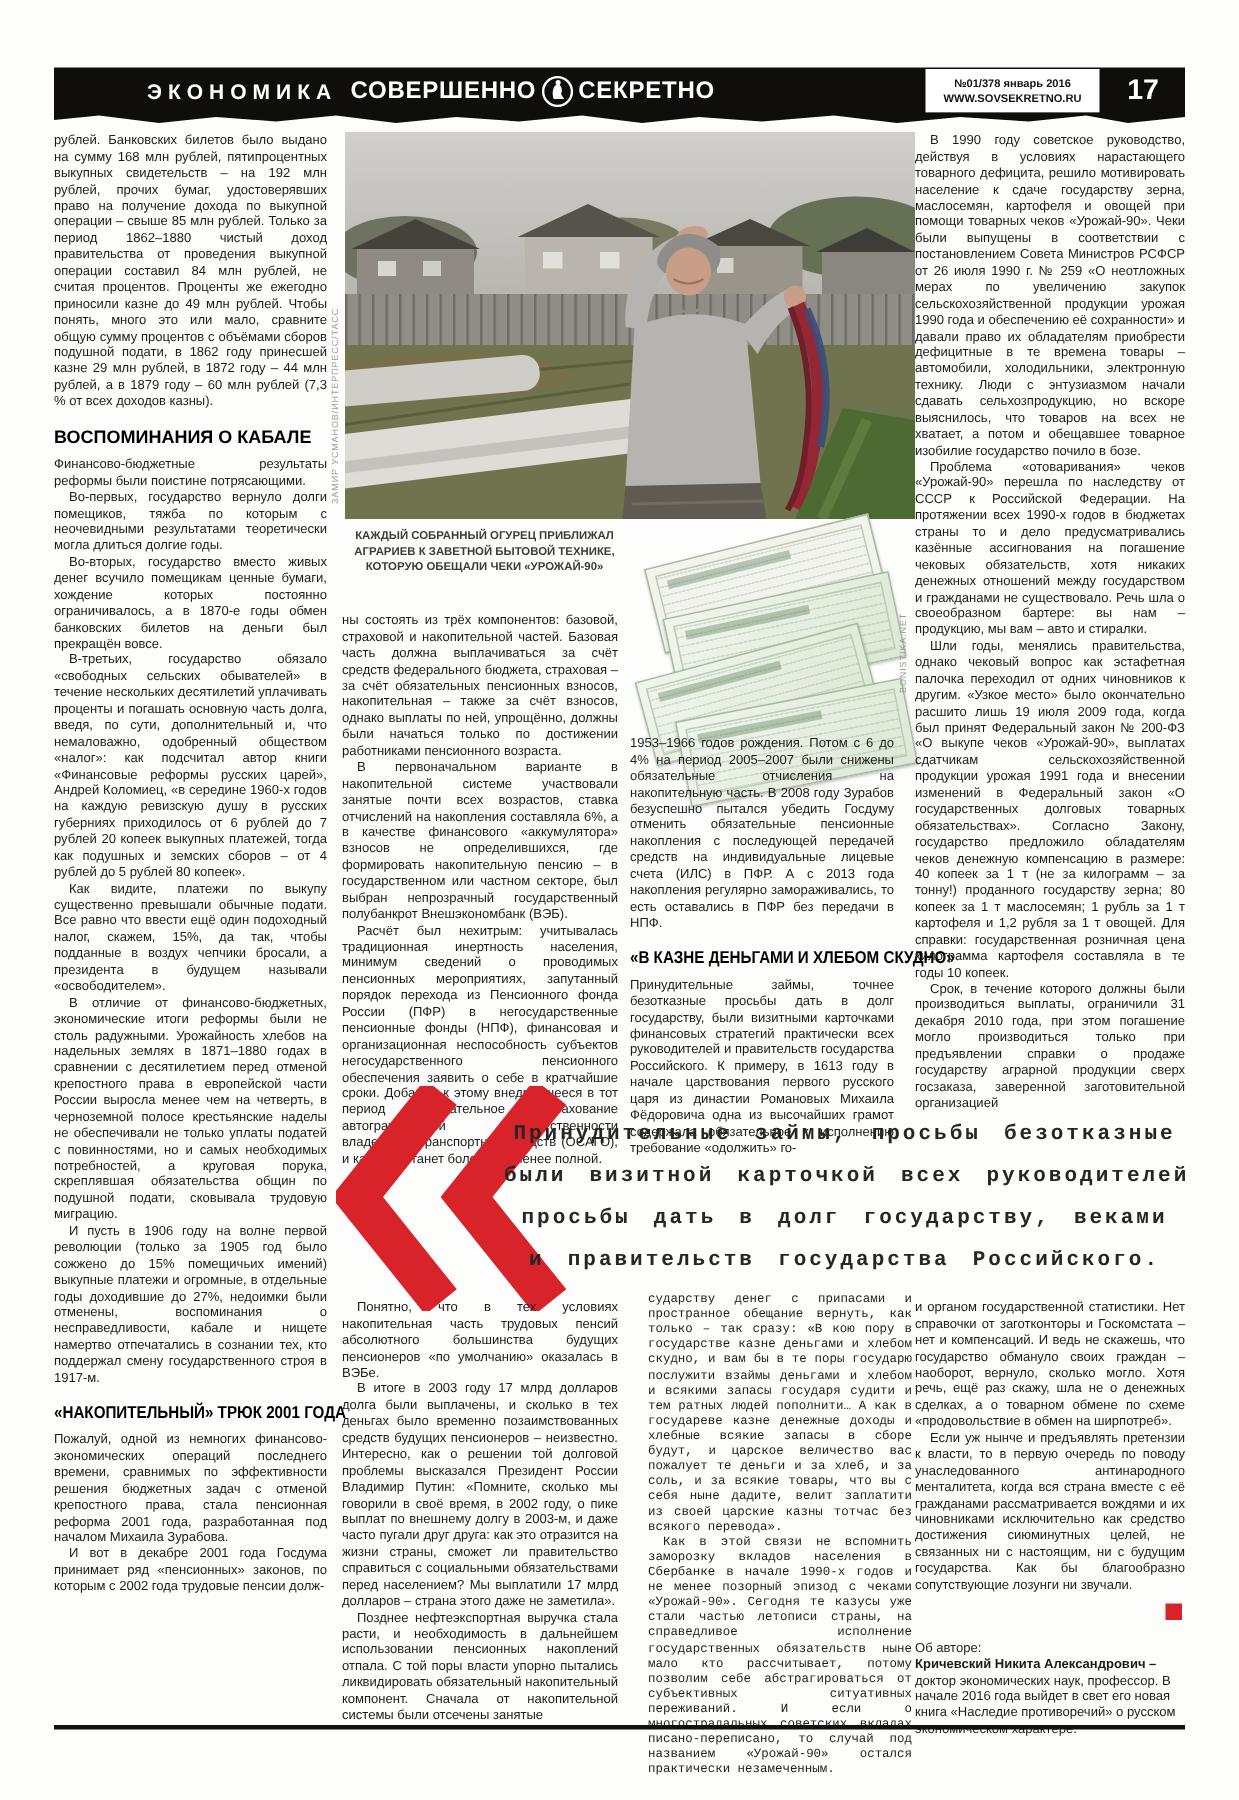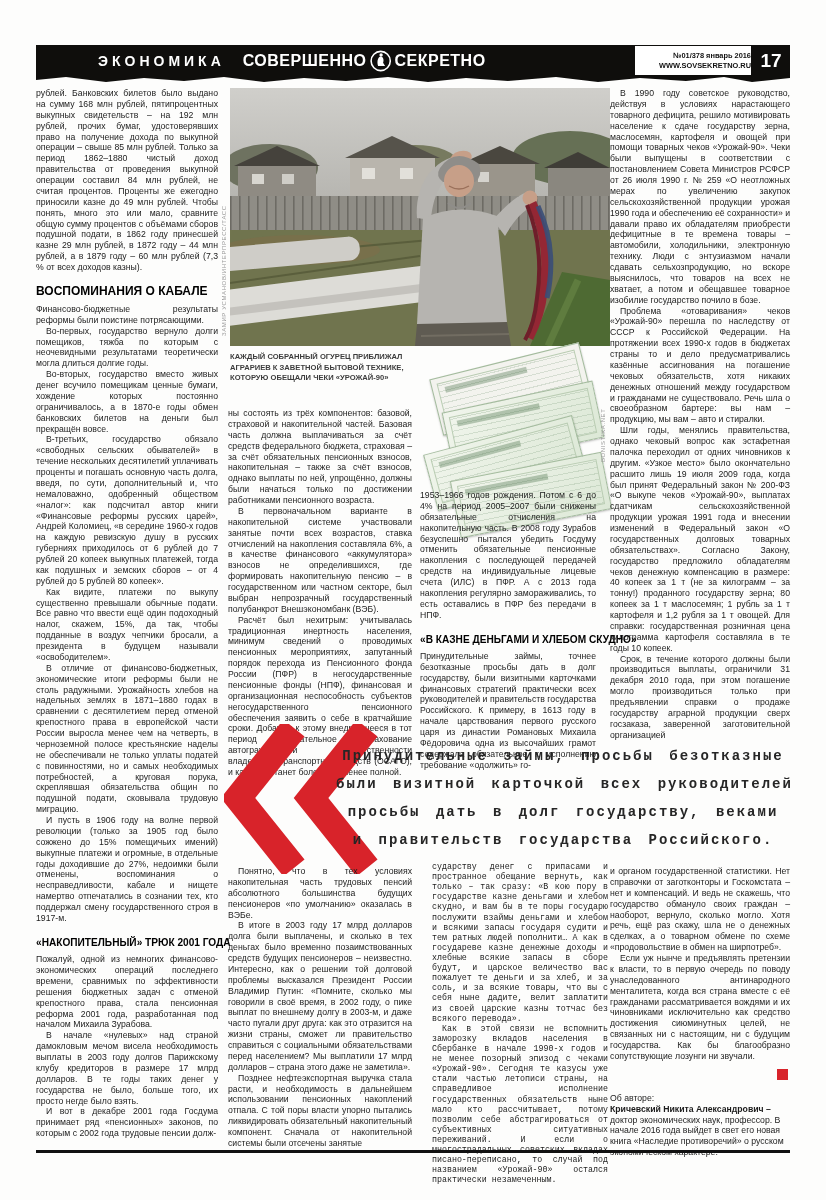--- a/index.html
+++ b/index.html
@@ -6,38 +6,38 @@
   .page { position:relative; width:826px; height:1200px; margin:0 auto; background:#fdfdfc;
           overflow:hidden; font-family:"Liberation Sans", sans-serif; color:#1c1c1c; }
 
   
   .masthead { position:absolute; left:36px; top:45px; width:754px; height:31px; display:flex; }
   .mh-black { flex:1; background:#0f0e0c; position:relative; display:flex; align-items:center; }
   .section-label { color:#fff; font-weight:bold; font-size:14px; letter-spacing:4px; margin-left:62px; }
   .logo { position:absolute; left:50%; transform:translateX(-38%); display:flex; align-items:center; gap:3px;
           color:#fff; font-weight:bold; font-size:16px; letter-spacing:.5px; white-space:nowrap; }
   .info-box { width:116px; background:#fff; border:1px solid #0f0e0c; display:flex; flex-direction:column;
-              align-items:flex-end; justify-content:center; gap:1px; }
+              align-items:center; justify-content:center; gap:1px; }
   .info-box div { font-size:7.4px; font-weight:bold; color:#111; white-space:nowrap; }
-  .page-num { width:38px; background:#0f0e0c; color:#fff; font-weight:bold; font-size:19px;
+  .page-num { width:56px; background:#0f0e0c; color:#fff; font-weight:bold; font-size:19px;
               display:flex; align-items:center; justify-content:center; }
   .torn { position:absolute; left:36px; top:75px; }
 
   
   .tb { position:absolute; font-size:8.7px; line-height:1.25; text-align:justify; }
   .tb p { margin:0; text-indent:10px; }
   .tb p.flush { text-indent:0; }
   .tb h3 { font-size:12px; margin:11px 0 5px; color:#000; font-weight:bold; }
   .tb h3.fit { white-space:nowrap; transform:scaleX(.88); transform-origin:left center; font-size:11.5px; }
   .small { font-size:8.3px; line-height:1.22;font-family:Liberation Mono, monospace; }
 
   
   .photo-wrap { position:absolute; left:230px; top:88px; width:380px; height:258px; }
   .caption { position:absolute; left:230px; top:352px; width:186px; font-size:7.6px; font-weight:bold;
-             color:#3c3c3c; line-height:1.4; text-align:left; }
+             color:#3c3c3c; line-height:1.4; text-align:center; }
   .vcred { position:absolute; font-size:6px; color:#9a9a9a; letter-spacing:.6px; white-space:nowrap;
            transform:rotate(-90deg); transform-origin:left top; }
 
   
   .checks { position:absolute; left:414px; top:346px; width:196px; height:196px; }
   .check { position:absolute; width:152px; height:56px; background:linear-gradient(135deg,#f1f5ec,#dce8d6);
            border:1px solid #a3bb9d; box-shadow:0 1px 2px rgba(0,0,0,.25); }
   .check .inner { position:absolute; inset:5px; border:1px solid #b9ccb2;
            background:repeating-linear-gradient(0deg, rgba(110,145,110,.22) 0 1px, transparent 1px 6px); }
   .check .inner::before { content:""; position:absolute; left:6px; top:4px; width:60%; height:6px;
@@ -89,21 +89,20 @@
     <h3>ВОСПОМИНАНИЯ О КАБАЛЕ</h3>
     <p class="flush">Финансово-бюджетные результаты реформы были поистине потрясающими.</p>
     <p>Во-первых, государство вернуло долги помещиков, тяжба по которым с неочевидными результатами теоретически могла длиться долгие годы.</p>
     <p>Во-вторых, государство вместо живых денег всучило помещикам ценные бумаги, хождение которых постоянно ограничивалось, а в 1870-е годы обмен банковских билетов на деньги был прекращён вовсе.</p>
     <p>В-третьих, государство обязало «свободных сельских обывателей» в течение нескольких десятилетий уплачивать проценты и погашать основную часть долга, введя, по сути, дополнительный и, что немаловажно, одобренный обществом «налог»: как подсчитал автор книги «Финансовые реформы русских царей», Андрей Коломиец, «в середине 1960-х годов на каждую ревизскую душу в русских губерниях приходилось от 6 рублей до 7 рублей 20 копеек выкупных платежей, тогда как подушных и земских сборов – от 4 рублей до 5 рублей 80 копеек».</p>
     <p>Как видите, платежи по выкупу существенно превышали обычные подати. Все равно что ввести ещё один подоходный налог, скажем, 15%, да так, чтобы подданные в воздух чепчики бросали, а президента в будущем называли «освободителем».</p>
     <p>В отличие от финансово-бюджетных, экономические итоги реформы были не столь радужными. Урожайность хлебов на надельных землях в 1871–1880 годах в сравнении с десятилетием перед отменой крепостного права в европейской части России выросла менее чем на четверть, в черноземной полосе крестьянские наделы не обеспечивали не только уплаты податей с повинностями, но и самых необходимых потребностей, а круговая порука, скреплявшая обязательства общин по подушной подати, сковывала трудовую миграцию.</p>
     <p>И пусть в 1906 году на волне первой революции (только за 1905 год было сожжено до 15% помещичьих имений) выкупные платежи и огромные, в отдельные годы доходившие до 27%, недоимки были отменены, воспоминания о несправедливости, кабале и нищете намертво отпечатались в сознании тех, кто поддержал смену государственного строя в 1917-м.</p>
     <h3 class="fit">«НАКОПИТЕЛЬНЫЙ» ТРЮК 2001 ГОДА</h3>
     <p class="flush">Пожалуй, одной из немногих финансово-экономических операций последнего времени, сравнимых по эффективности решения бюджетных задач с отменой крепостного права, стала пенсионная реформа 2001 года, разработанная под началом Михаила Зурабова.</p>
-    <p>В начале «нулевых» над страной дамокловым мечом висела необходимость выплаты в 2003 году долгов Парижскому клубу кредиторов в размере 17 млрд долларов. В те годы таких денег у государства не было, больше того, их просто негде было взять.</p>
     <p>И вот в декабре 2001 года Госдума принимает ряд «пенсионных» законов, по которым с 2002 года трудовые пенсии долж-</p>
   </div>
 
   <div class="photo-wrap">
     <svg width="380" height="258" viewBox="0 0 380 258">
       <defs>
         <linearGradient id="sky" x1="0" y1="0" x2="0" y2="1">
           <stop offset="0" stop-color="#d0cfcb"></stop>
             <stop offset="1" stop-color="#b4b3ae"></stop>
         </linearGradient>

